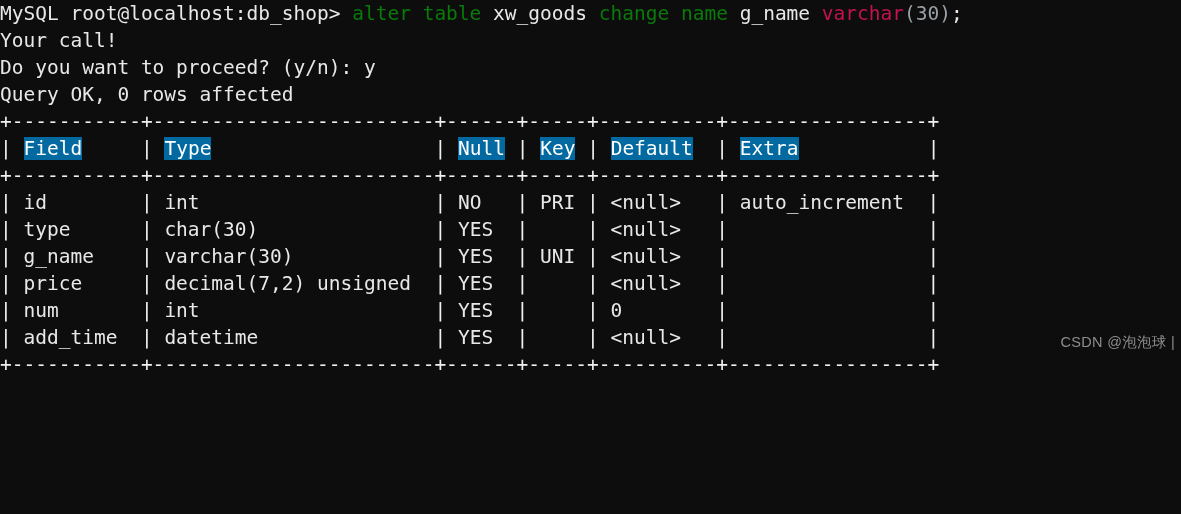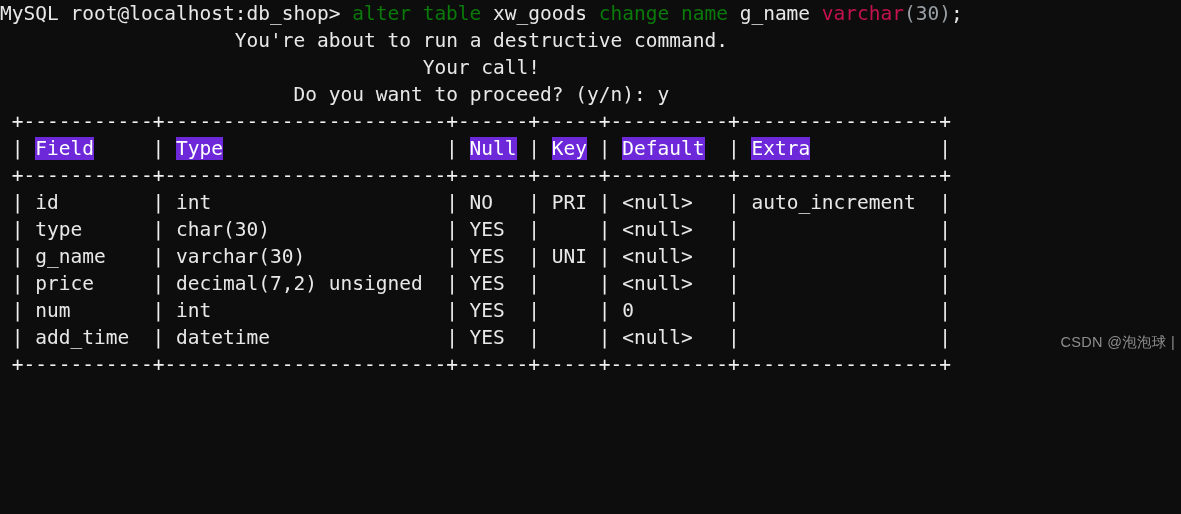--- a/index.html
+++ b/index.html
@@ -12,21 +12,20 @@
     position: relative;
     width: 1181px;
     height: 370px;
     background: #0d0d0d;
     overflow: hidden;
     font-family: "DejaVu Sans Mono", "Liberation Mono", monospace;
     font-size: 19.5px;
     line-height: 27px;
     letter-spacing: 0px;
     color: #e8e8e8;
-    text-align: center;
     -webkit-font-smoothing: antialiased;
   }
   .screen {
     position: absolute;
     top: 0;
     left: 0;
     padding: 0;
   }
   .line {
     height: 27px;
@@ -36,21 +35,21 @@
     line-height: 27px;
     color: #e8e8e8;
   }
   .kw-green   { color: #0a7a0a; }
   .kw-crimson { color: #c4124f; }
   .dim        { color: #9aa0a6; }
   .plain      { color: #e8e8e8; }
   .rule       { color: #f0f0f0; }
   .bar        { color: #f0f0f0; }
   .hdr {
-    background: #6d28d9;
+    background: #0369a1;
     color: #ffffff;
   }
   #watermark {
     position: absolute;
     right: 6px;
     bottom: 14px;
     font-family: "Liberation Sans", "DejaVu Sans", sans-serif;
     font-size: 14.5px;
     color: #8d8d8d;
     letter-spacing: 0.3px;
@@ -59,26 +58,26 @@
 </style>
 </head>
 <body>
 
 <div id="terminal">
 
   <div class="screen">
 
     <div class="line"><span class="plain">MySQL root@localhost:db_shop&gt; </span><span class="kw-green">alter table </span><span class="plain">xw_goods </span><span class="kw-green">change name </span><span class="plain">g_name </span><span class="kw-crimson">varchar</span><span class="dim">(30)</span><span class="plain">;</span></div>
 
-    <div class="line plain">You're about to run a destructive command.</div>
 
     <div class="line plain">Your call!</div>
 
     <div class="line plain">Do you want to proceed? (y/n): y</div>
 
+    <div class="line plain">Query OK, 0 rows affected</div>
 
 
 
     <div class="line rule">+-----------+------------------------+------+-----+----------+-----------------+</div>
 
     <div class="line"><span class="bar">|</span><span class="plain"> </span><span class="hdr">Field</span><span class="plain">     </span><span class="bar">|</span><span class="plain"> </span><span class="hdr">Type</span><span class="plain">                   </span><span class="bar">|</span><span class="plain"> </span><span class="hdr">Null</span><span class="plain"> </span><span class="bar">|</span><span class="plain"> </span><span class="hdr">Key</span><span class="plain"> </span><span class="bar">|</span><span class="plain"> </span><span class="hdr">Default</span><span class="plain">  </span><span class="bar">|</span><span class="plain"> </span><span class="hdr">Extra</span><span class="plain">           </span><span class="bar">|</span></div>
 
     <div class="line rule">+-----------+------------------------+------+-----+----------+-----------------+</div>
 
     <div class="line"><span class="bar">|</span><span class="plain"> id        </span><span class="bar">|</span><span class="plain"> int                    </span><span class="bar">|</span><span class="plain"> NO   </span><span class="bar">|</span><span class="plain"> PRI </span><span class="bar">|</span><span class="plain"> &lt;null&gt;   </span><span class="bar">|</span><span class="plain"> auto_increment  </span><span class="bar">|</span></div>

